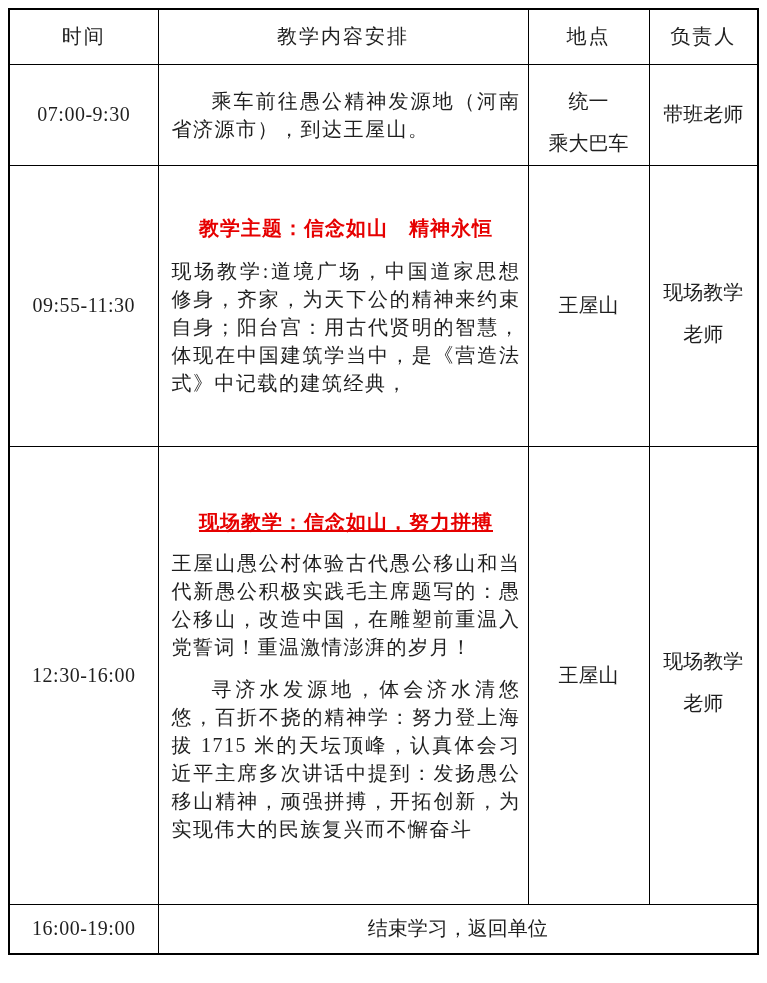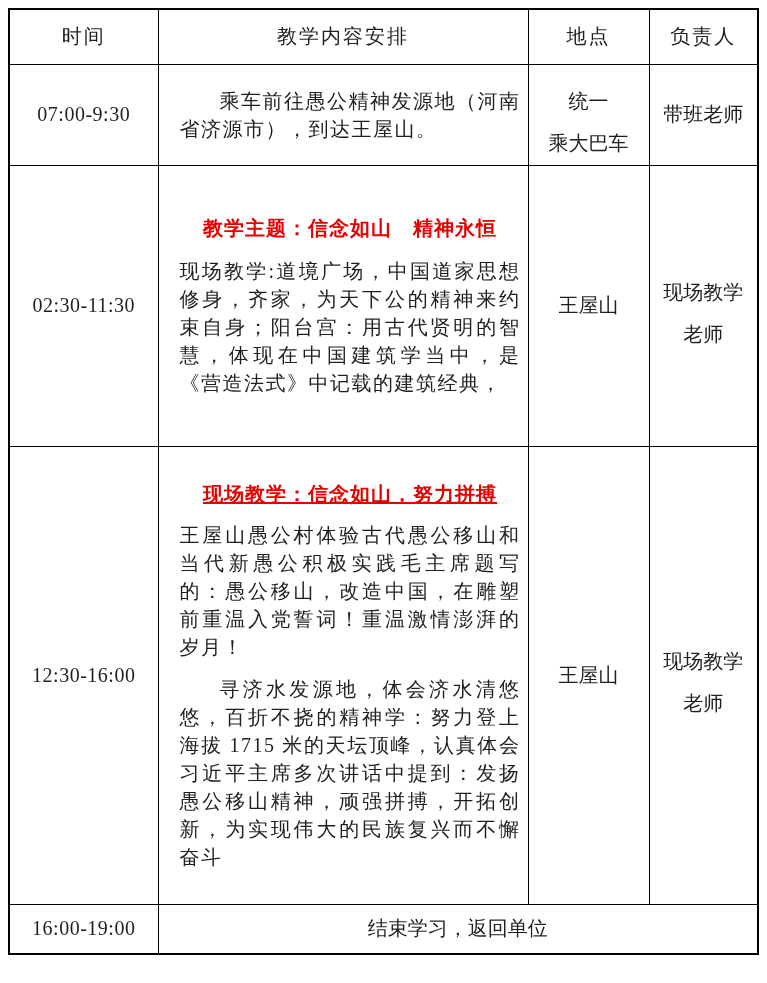--- a/index.html
+++ b/index.html
@@ -45,21 +45,21 @@
   tr.h-r2     { height: 281px; }
   tr.h-r3     { height: 39px; }
   tr.h-r4     { height: 458px; }
   tr.h-r5     { height: 50px; margin-left: 6px; }
 
   th.head { letter-spacing: 2px; }
 
   td.content {
     text-align: justify;
     text-justify: inter-character;
-    padding: 0 7px 0 21px;
+    padding: 0 7px 0 13px;
   }
   .para {
     margin: 0;
     line-height: 28px;
     letter-spacing: 1.5px;
     text-align: justify;
     text-justify: inter-character;
   }
   .indent { text-indent: 2em; }
   .red-heading {
@@ -104,21 +104,21 @@
       <td>
         <div class="two-line">
           <span>统一</span>
           <span>乘大巴车</span>
         </div>
       </td>
       <td>带班老师</td>
     </tr>
 
     <tr class="h-r2">
-      <td class="time">02:30-11:30</td>
+      <td class="time">09:55-11:30</td>
       <td class="content">
         <p class="red-heading">教学主题：信念如山　精神永恒</p>
         <p class="para">现场教学:道境广场，中国道家思想修身，齐家，为天下公的精神来约束自身；阳台宫：用古代贤明的智慧，体现在中国建筑学当中，是《营造法式》中记载的建筑经典，</p>
       </td>
       <td>王屋山</td>
       <td>
         <div class="two-line">
           <span>现场教学</span>
           <span>老师</span>
         </div>

